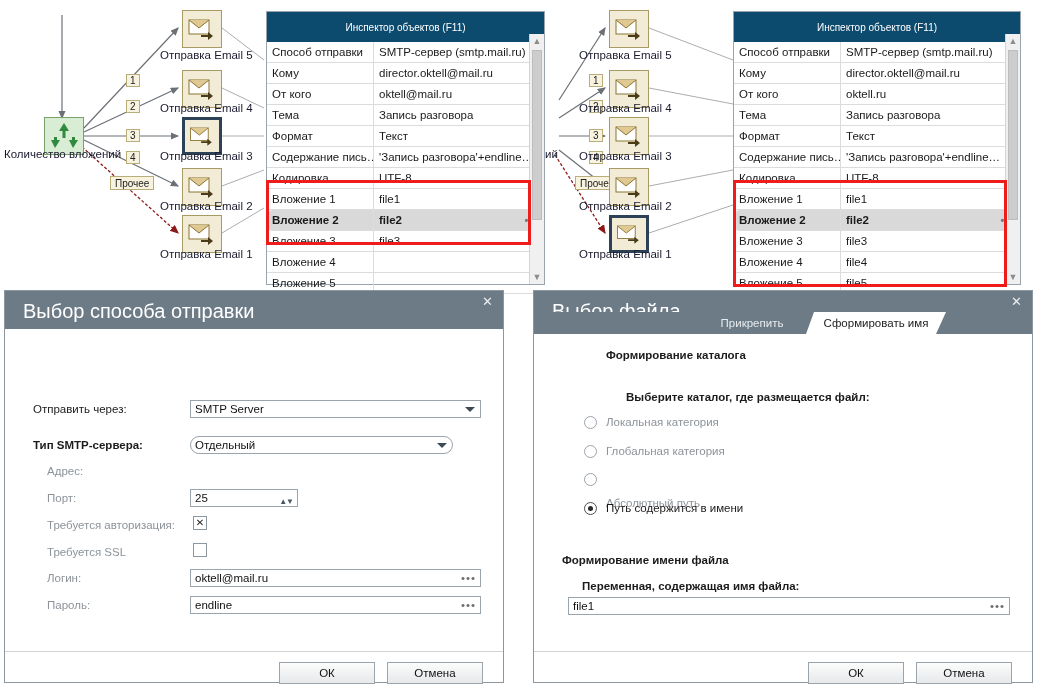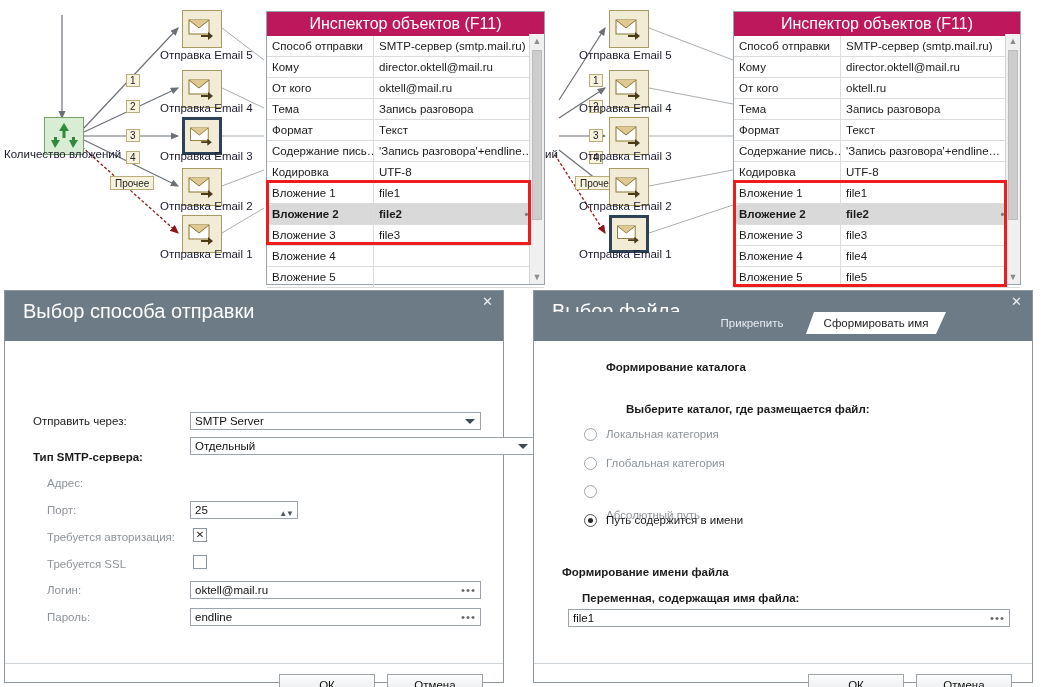--- a/index.html
+++ b/index.html
@@ -16,21 +16,21 @@
         border:1px solid #7aa36c;box-sizing:border-box;}
   .edge-lbl{position:absolute;font-size:10px;background:#f7f3df;
         border:1px solid #b9ad7c;color:#222;padding:0 3px;line-height:12px;
         height:13px;box-sizing:border-box;}
   .edge-lbl.other{padding:0 4px;height:14px;line-height:13px;}
   svg.wires{position:absolute;left:0;top:0;overflow:visible;}
 
   
   .inspector{position:absolute;background:#ffffff;border:1px solid #9aa4ad;
              box-sizing:border-box;}
-  .insp-title{height:24px;background:#be185d;color:#fff;font-size:16px;
+  .insp-title{height:30px;background:#0c4a6e;color:#fff;font-size:10px;
               display:flex;align-items:center;justify-content:center;}
   .insp-body{position:relative;}
   .irow{display:flex;height:21px;border-bottom:1px solid #dcdcdc;
         box-sizing:border-box;font-size:11.5px;color:#1a1a1a;align-items:center;}
   .irow .k{width:107px;min-width:107px;padding-left:5px;box-sizing:border-box;
            border-right:1px solid #dcdcdc;height:100%;display:flex;align-items:center;
            overflow:hidden;white-space:nowrap;}
   .irow .v{flex:1;padding-left:5px;box-sizing:border-box;height:100%;
            display:flex;align-items:center;overflow:hidden;white-space:nowrap;}
   .irow.active{background:#d9d9d9;font-weight:bold;border-radius:6px;}
@@ -41,21 +41,21 @@
   .ithumb{position:absolute;left:2px;right:2px;top:16px;height:170px;background:#cdcdcd;
           border:1px solid #bdbdbd;box-sizing:border-box;}
   .iarr{position:absolute;left:0;right:0;height:14px;color:#8c8c8c;font-size:9px;
         text-align:center;line-height:14px;}
   .redbox{position:absolute;border:3px solid #ef1c1c;box-sizing:border-box;
           pointer-events:none;}
 
   
   .dialog{position:absolute;background:#ffffff;border:1px solid #8c969e;
           box-sizing:border-box;}
-  .dlg-head{background:#6d7b87;height:50px;position:relative;}
+  .dlg-head{background:#6d7b87;height:38px;position:relative;}
   .dlg-head .t{position:absolute;left:18px;top:9px;color:#fff;font-size:20px;}
   .dlg-close{position:absolute;right:8px;top:4px;width:15px;height:14px;
              color:#e9eef2;font-size:13px;line-height:14px;text-align:center;
              cursor:default;}
   .dlg-body{position:relative;}
   .lbl{position:absolute;font-size:11.5px;color:#1b1b1b;white-space:nowrap;}
   .lbl.sub{color:#8c9399;}
   .lbl.bold{font-weight:bold;}
   .field{position:absolute;height:18px;border:1px solid #9aa4ad;background:#fff;
          box-sizing:border-box;font-size:11.5px;color:#111;padding-left:4px;
@@ -377,21 +377,21 @@
   </div>
   <div class="dlg-body" style="height:350px;">
 
     <div class="lbl" style="left:28px;top:74px;">Отправить через:</div>
     <div class="combo" style="left:185px;top:71px;width:291px;">
       <span>SMTP Server</span>
       <span class="caret"></span>
     </div>
 
     <div class="lbl bold" style="left:28px;top:110px;">Тип SMTP-сервера:</div>
-    <div class="combo" style="left:185px;top:96px;width:344px;">
+    <div class="combo" style="left:185px;top:107px;width:263px;border-radius:9px;">
       <span>Отдельный</span>
       <span class="caret"></span>
     </div>
 
     <div class="lbl sub" style="left:42px;top:136px;">Адрес:</div>
 
     <div class="lbl sub" style="left:42px;top:163px;">Порт:</div>
     <div class="spin" style="left:185px;top:160px;width:108px;">
       <span>25</span>
       <span class="ar">▲▼</span>

